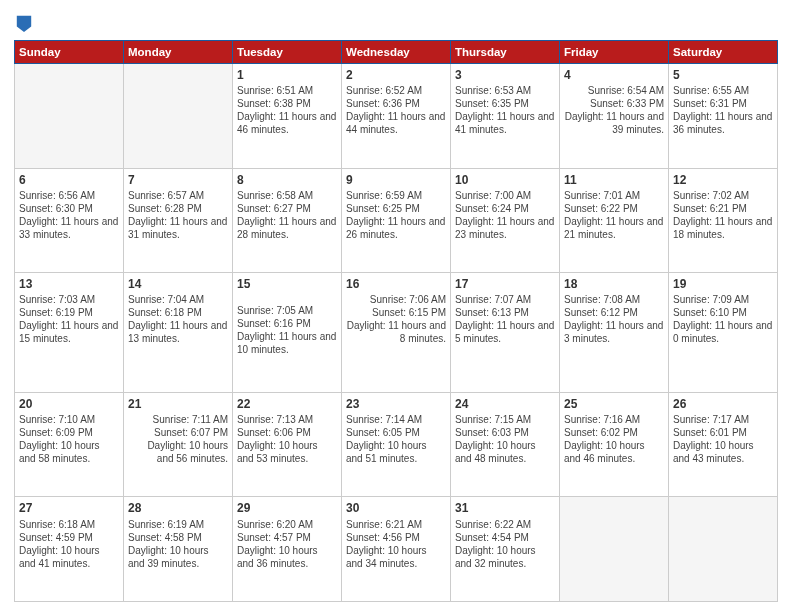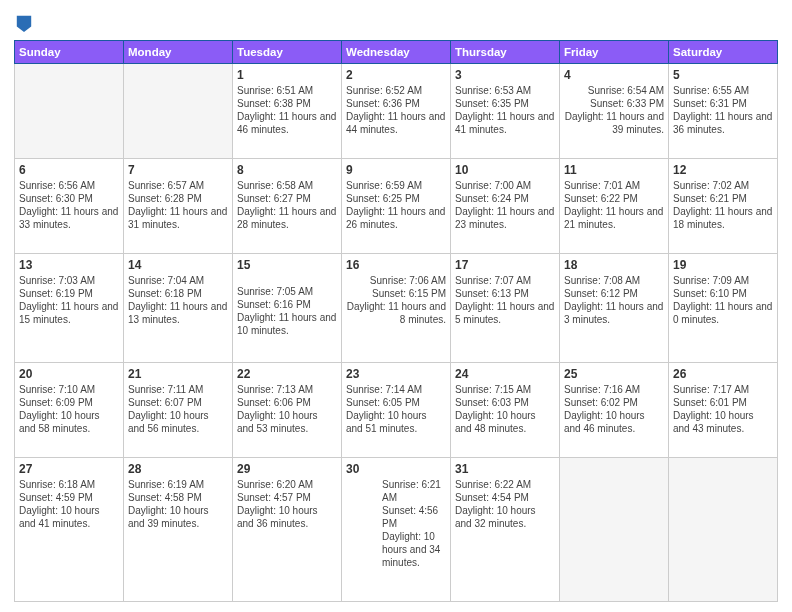--- a/index.html
+++ b/index.html
@@ -56,21 +56,21 @@
       color: #555;
     }
     .calendar {
       flex: 1;
       border: 1px solid #ccc;
       border-collapse: collapse;
       width: 100%;
       table-layout: fixed;
     }
     .calendar th {
-      background: #8b5cf6;
+      background: #b91c1c;
       color: #fff;
       font-size: 11.5px;
       font-weight: bold;
       padding: 5px 4px;
       border: 1px solid #1a5a9e;
       text-align: left;
     }
     .calendar td {
       border: 1px solid #ccc;
       vertical-align: top;
@@ -261,21 +261,21 @@
         </tr>
         <tr>
           <td>
             <span class="day-number">20</span>
             <div class="day-info" style="white-space: pre-line;">Sunrise: 7:10 AM
 Sunset: 6:09 PM
 Daylight: 10 hours and 58 minutes.</div>
           </td>
           <td>
             <span class="day-number">21</span>
-            <div class="day-info" style="white-space: pre-line;">Sunrise: 7:11 AM
+            <div class="day-info" style="white-space: pre-line; text-align: right;">Sunrise: 7:11 AM
 Sunset: 6:07 PM
 Daylight: 10 hours and 56 minutes.</div>
           </td>
           <td>
             <span class="day-number">22</span>
             <div class="day-info" style="white-space: pre-line;">Sunrise: 7:13 AM
 Sunset: 6:06 PM
 Daylight: 10 hours and 53 minutes.</div>
           </td>
           <td>
@@ -317,21 +317,21 @@
 Daylight: 10 hours and 39 minutes.</div>
           </td>
           <td>
             <span class="day-number">29</span>
             <div class="day-info" style="white-space: pre-line;">Sunrise: 6:20 AM
 Sunset: 4:57 PM
 Daylight: 10 hours and 36 minutes.</div>
           </td>
           <td>
             <span class="day-number">30</span>
-            <div class="day-info" style="white-space: pre-line; margin-left: 36px;">Sunrise: 6:21 AM
+            <div class="day-info" style="white-space: pre-line;">Sunrise: 6:21 AM
 Sunset: 4:56 PM
 Daylight: 10 hours and 34 minutes.</div>
           </td>
           <td>
             <span class="day-number">31</span>
             <div class="day-info" style="white-space: pre-line;">Sunrise: 6:22 AM
 Sunset: 4:54 PM
 Daylight: 10 hours and 32 minutes.</div>
           </td>
           <td class="empty"></td>

